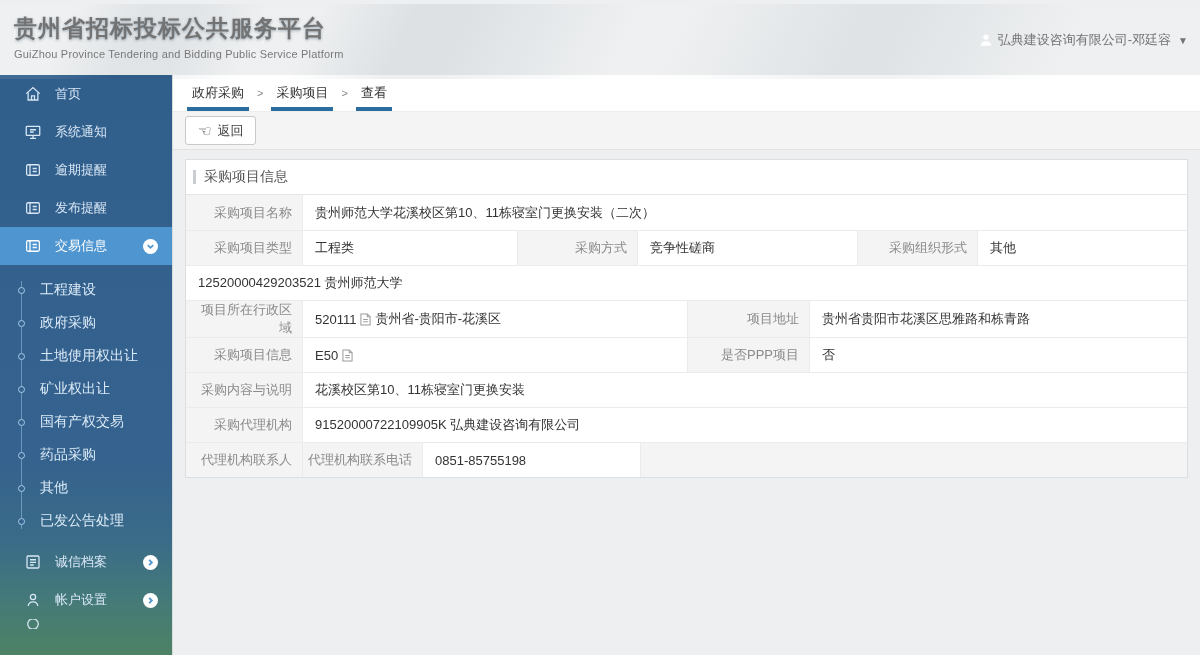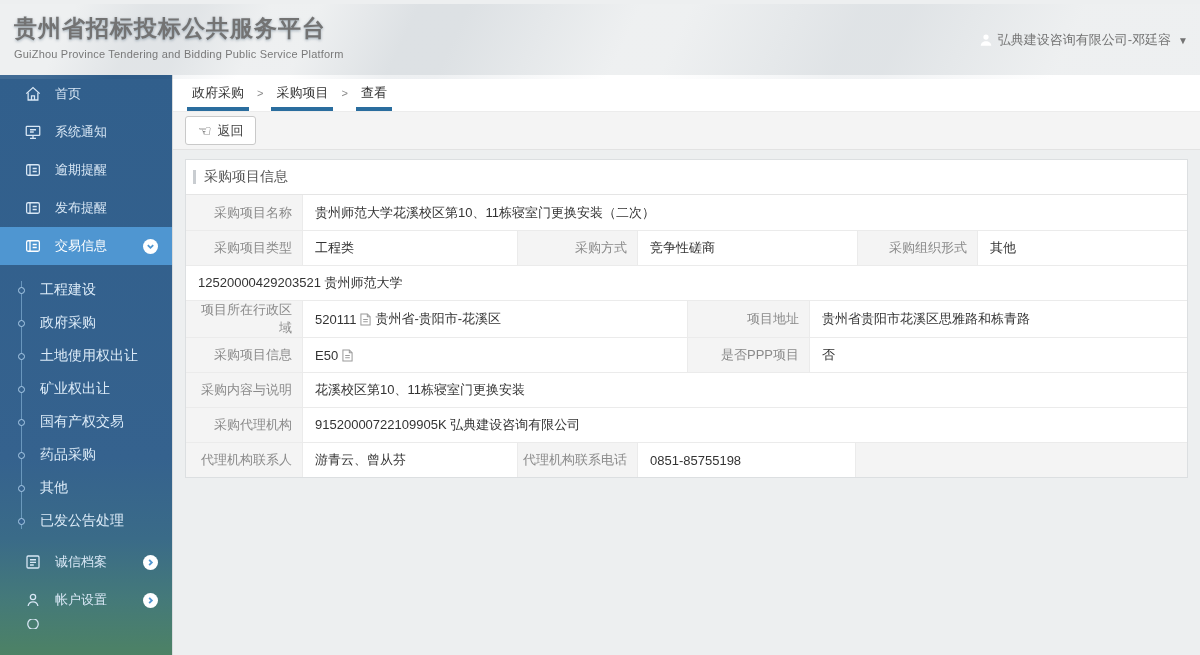--- a/index.html
+++ b/index.html
@@ -310,21 +310,20 @@
         <div class="cell val grow">花溪校区第10、11栋寝室门更换安装</div>
       </div>
 
       <div class="row">
         <div class="cell lab w-lab">采购代理机构</div>
         <div class="cell val grow">91520000722109905K 弘典建设咨询有限公司</div>
       </div>
 
       <div class="row">
         <div class="cell lab w-lab">代理机构联系人</div>
-        <div class="cell val w-v1">游青云、曾从芬</div>
         <div class="cell lab w-lab2">代理机构联系电话</div>
         <div class="cell val w-v2c">0851-85755198</div>
         <div class="cell filler grow"></div>
       </div>
 
     </div>
   </div>
 </div>
 
 </body></html>

